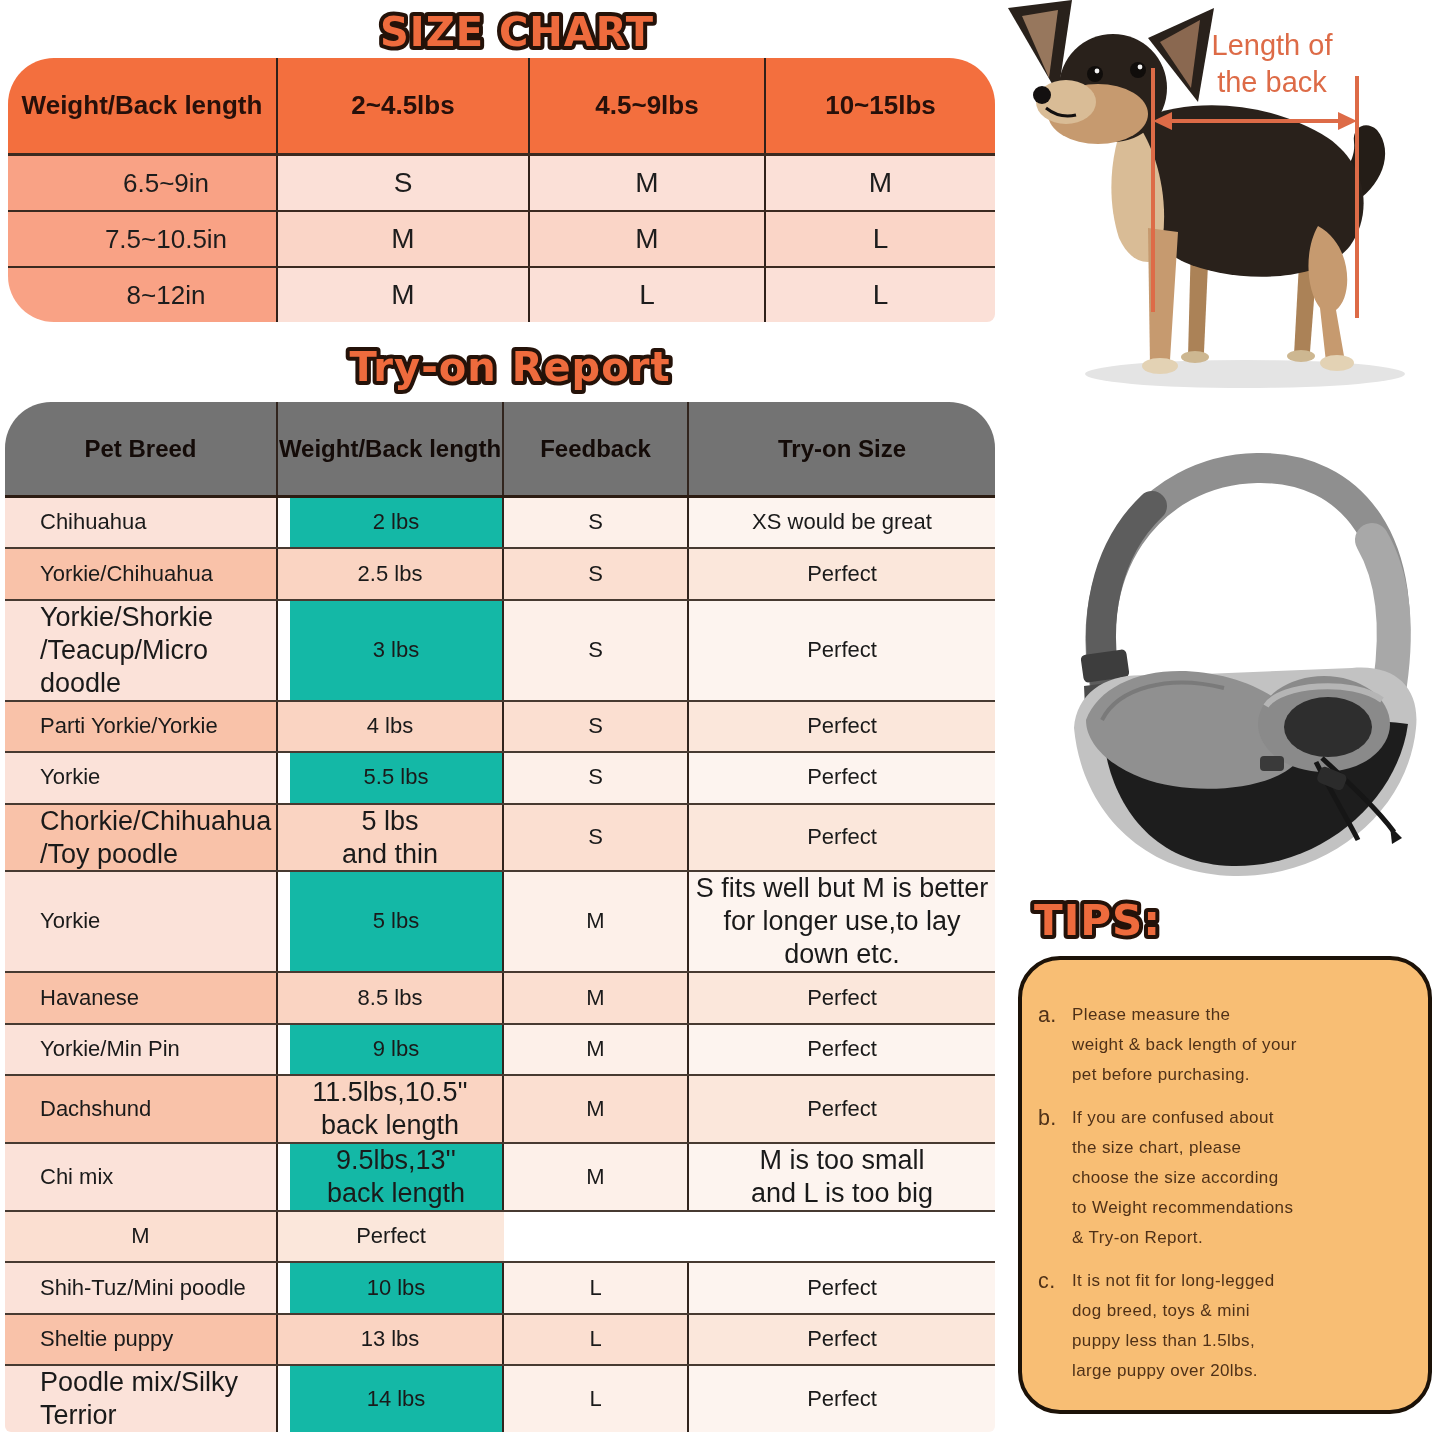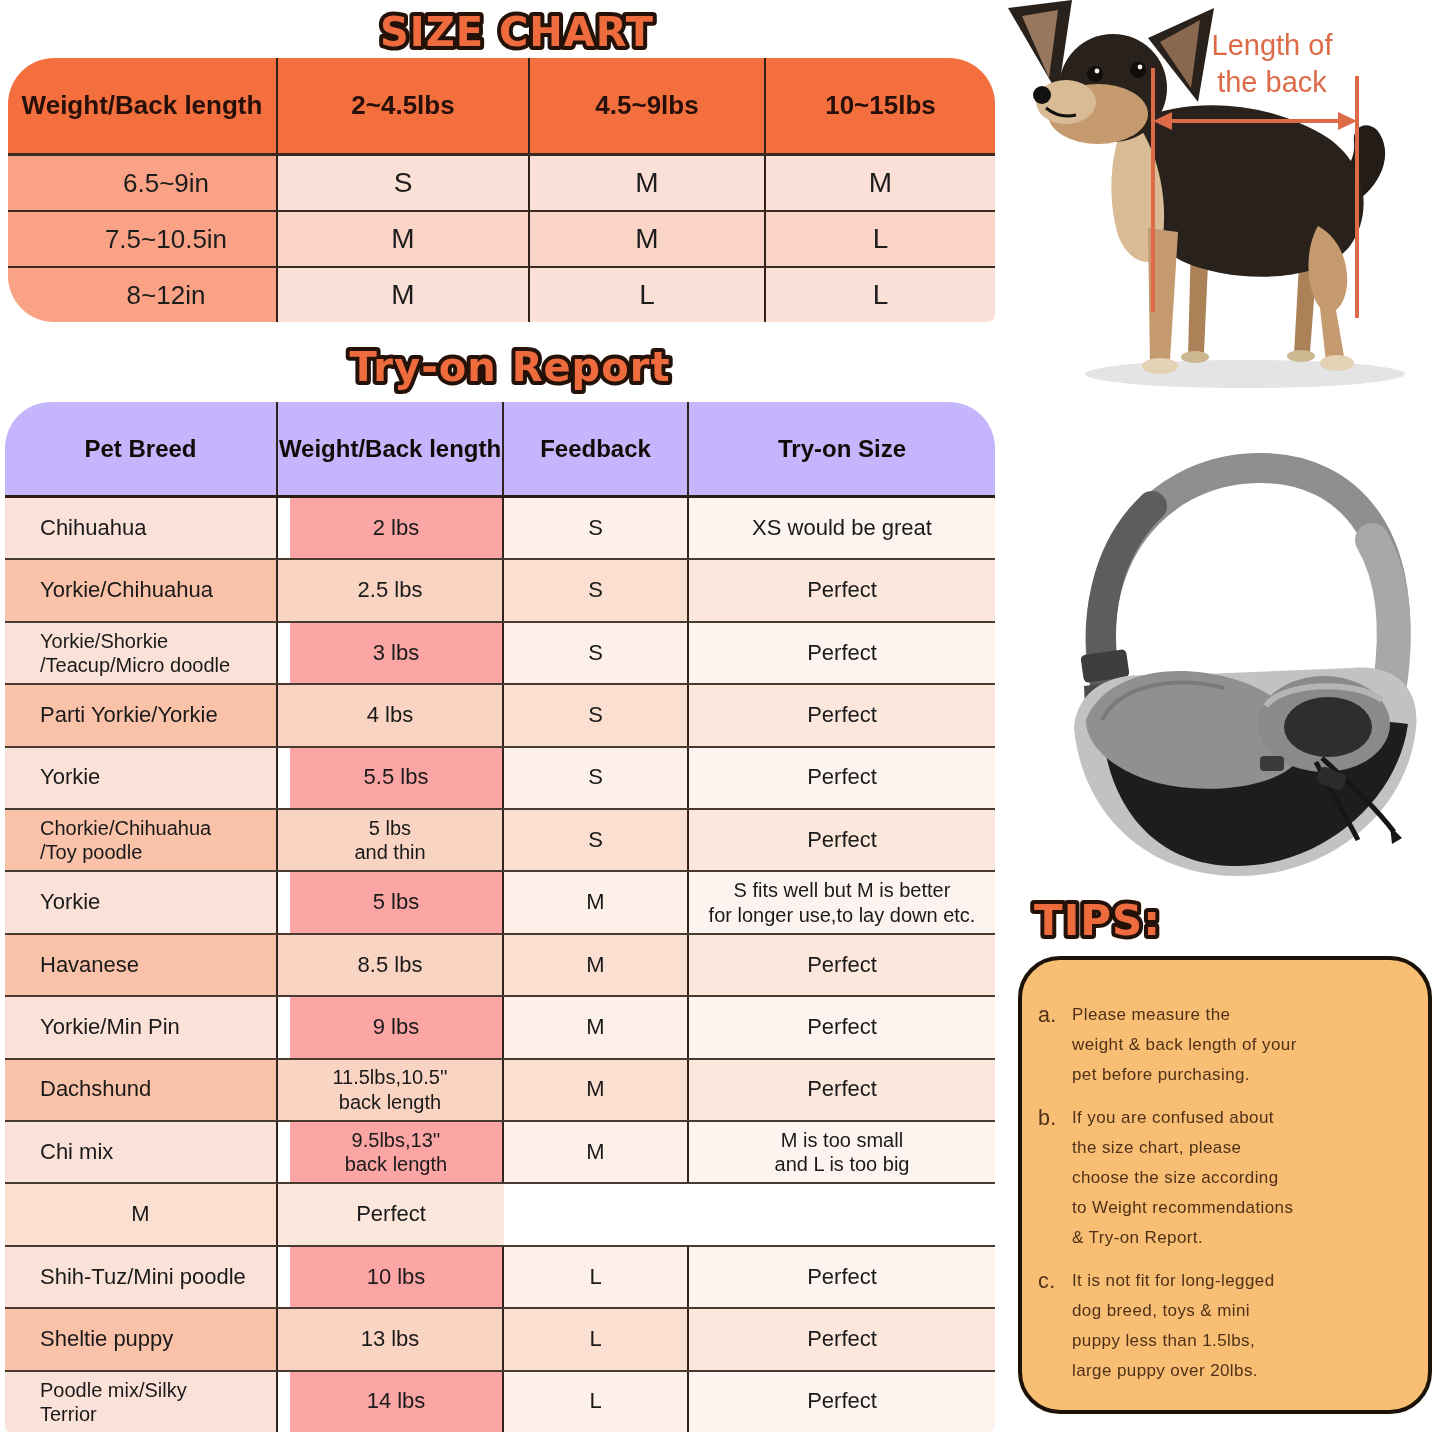--- a/index.html
+++ b/index.html
@@ -38,25 +38,25 @@
   
   .tr-table {
     position:absolute; left:5px; top:402px; width:990px; height:1030px;
     display:flex; flex-direction:column;
     border-radius:46px 46px 6px 6px; overflow:hidden;
   }
   .tr-row { display:grid; grid-template-columns:273px 226px 185px 306px; flex:1; }
   .tr-row.head { flex:0 0 93px; border-bottom:3px solid #2c1c12; }
   .tr-row + .tr-row:not(:nth-child(2)) { border-top:2px solid #473a31; }
   .tr-row .cell:not(:last-child) { border-right:2px solid #31241d; }
-  .tr-h { background:#c4b5fd; font-weight:bold; font-size:24px; color:#140b08; }
+  .tr-h { background:#737373; font-weight:bold; font-size:24px; color:#140b08; }
   .td { font-size:22px; color:#1a1a1a; line-height:1.22; }
   .breed { justify-content:flex-start; text-align:left; padding-left:35px; }
-  .small { font-size:20px; }
-  .light .c1 { background:#fbe2d9; } .light .c2 { background:#fca5a5;margin-left:12px; }
+  .small { font-size:27px; }
+  .light .c1 { background:#fbe2d9; } .light .c2 { background:#14b8a6;margin-left:12px; }
   .light .c3 { background:#fdf0e9; } .light .c4 { background:#fdf4ef; }
   .dark  .c1 { background:#f9c2a9; } .dark  .c2 { background:#fad4c2; }
   .dark  .c3 { background:#fbdfd1; } .dark  .c4 { background:#fbe7db; }
 
   
   .dog-fig { position:absolute; left:1000px; top:0; }
   .bag-fig { position:absolute; left:1022px; top:428px; }
   .measure-text {
     font-family:"Liberation Sans", sans-serif; font-size:29px; fill:#dd6b47;
   }

